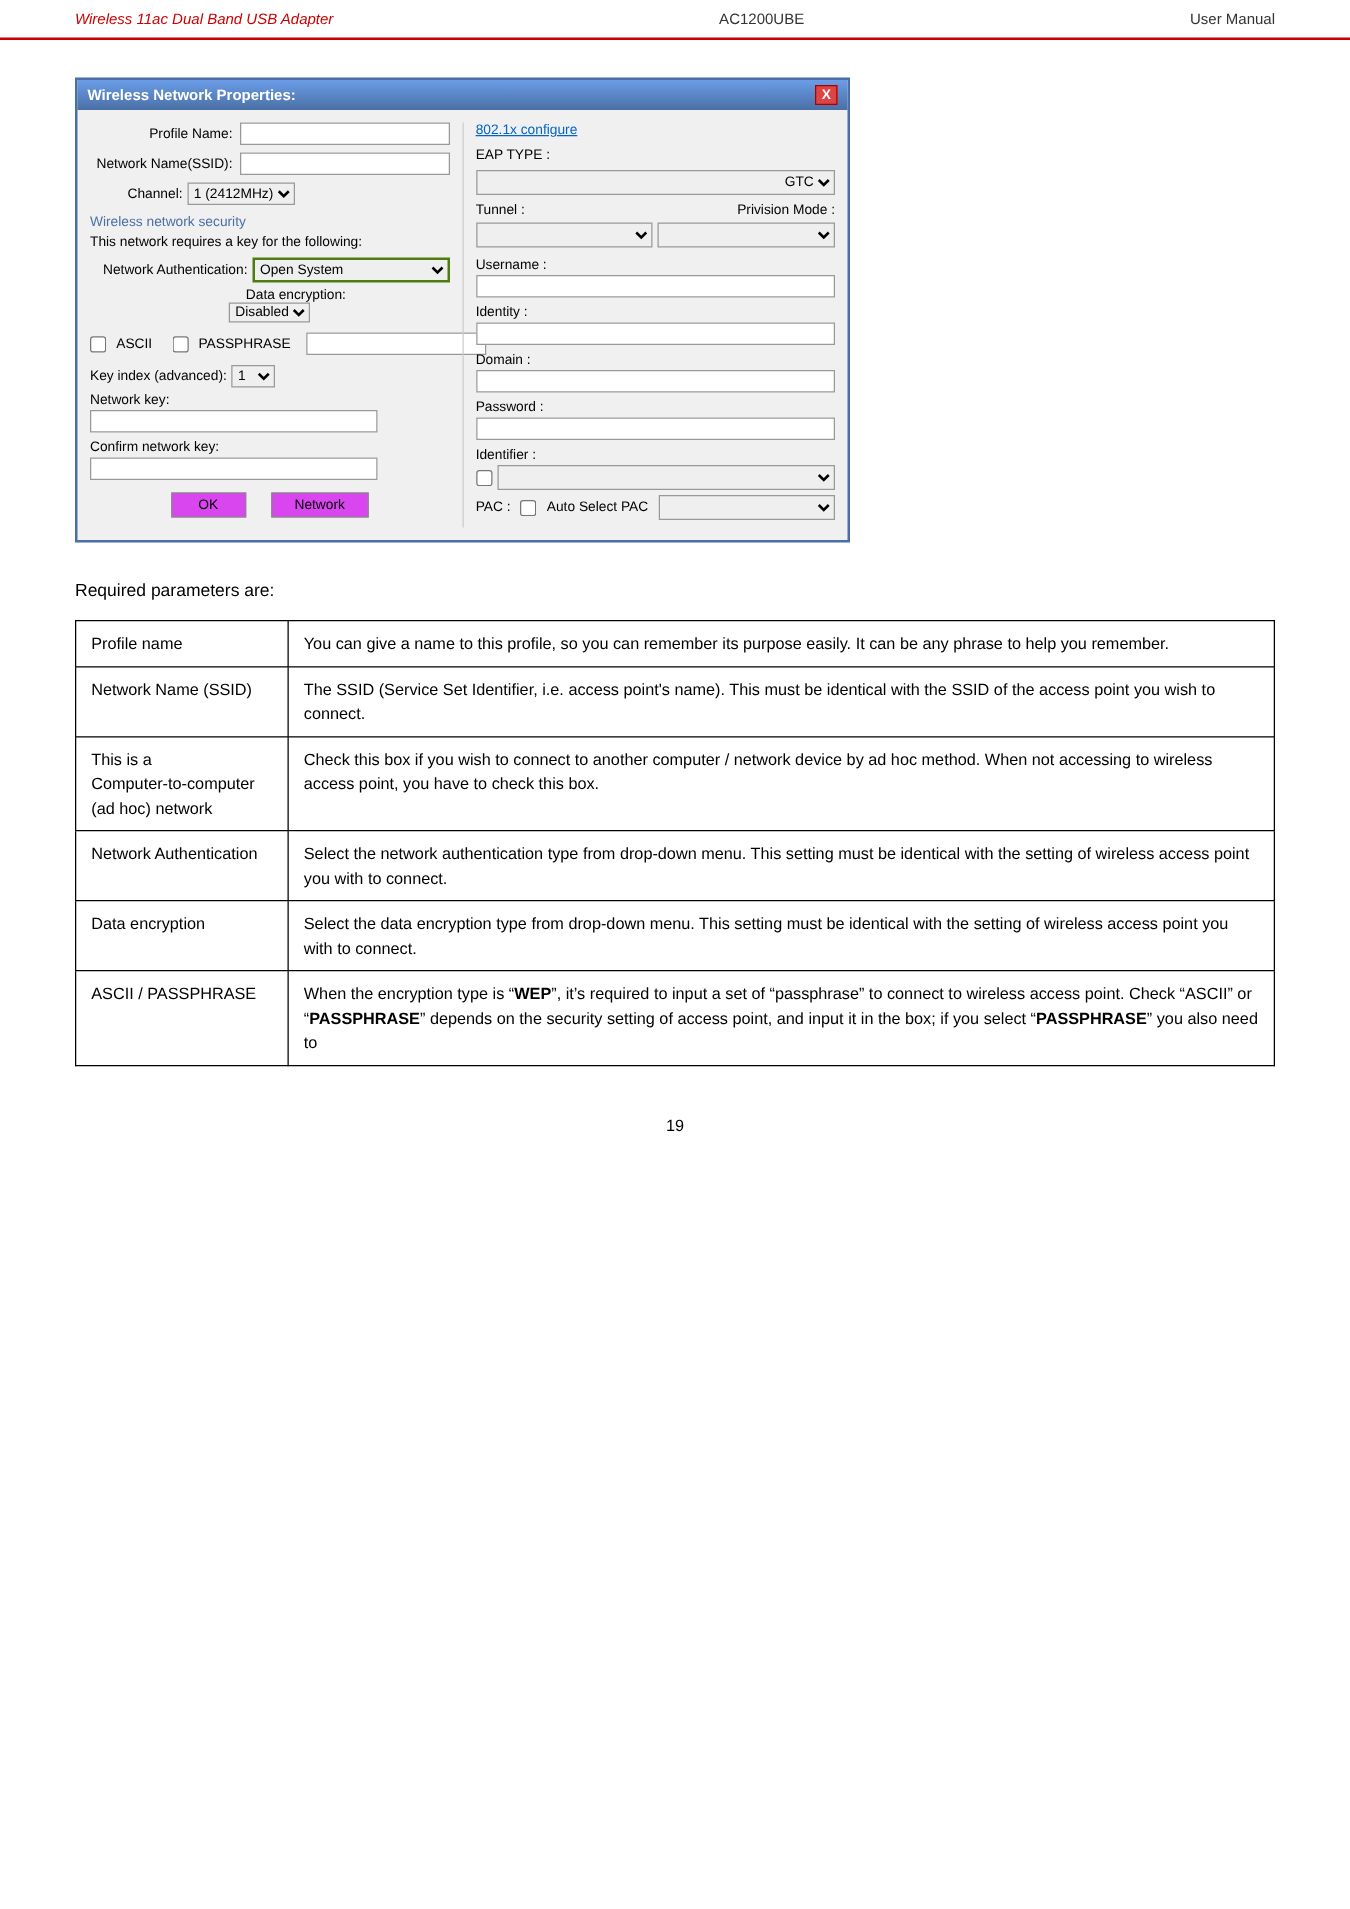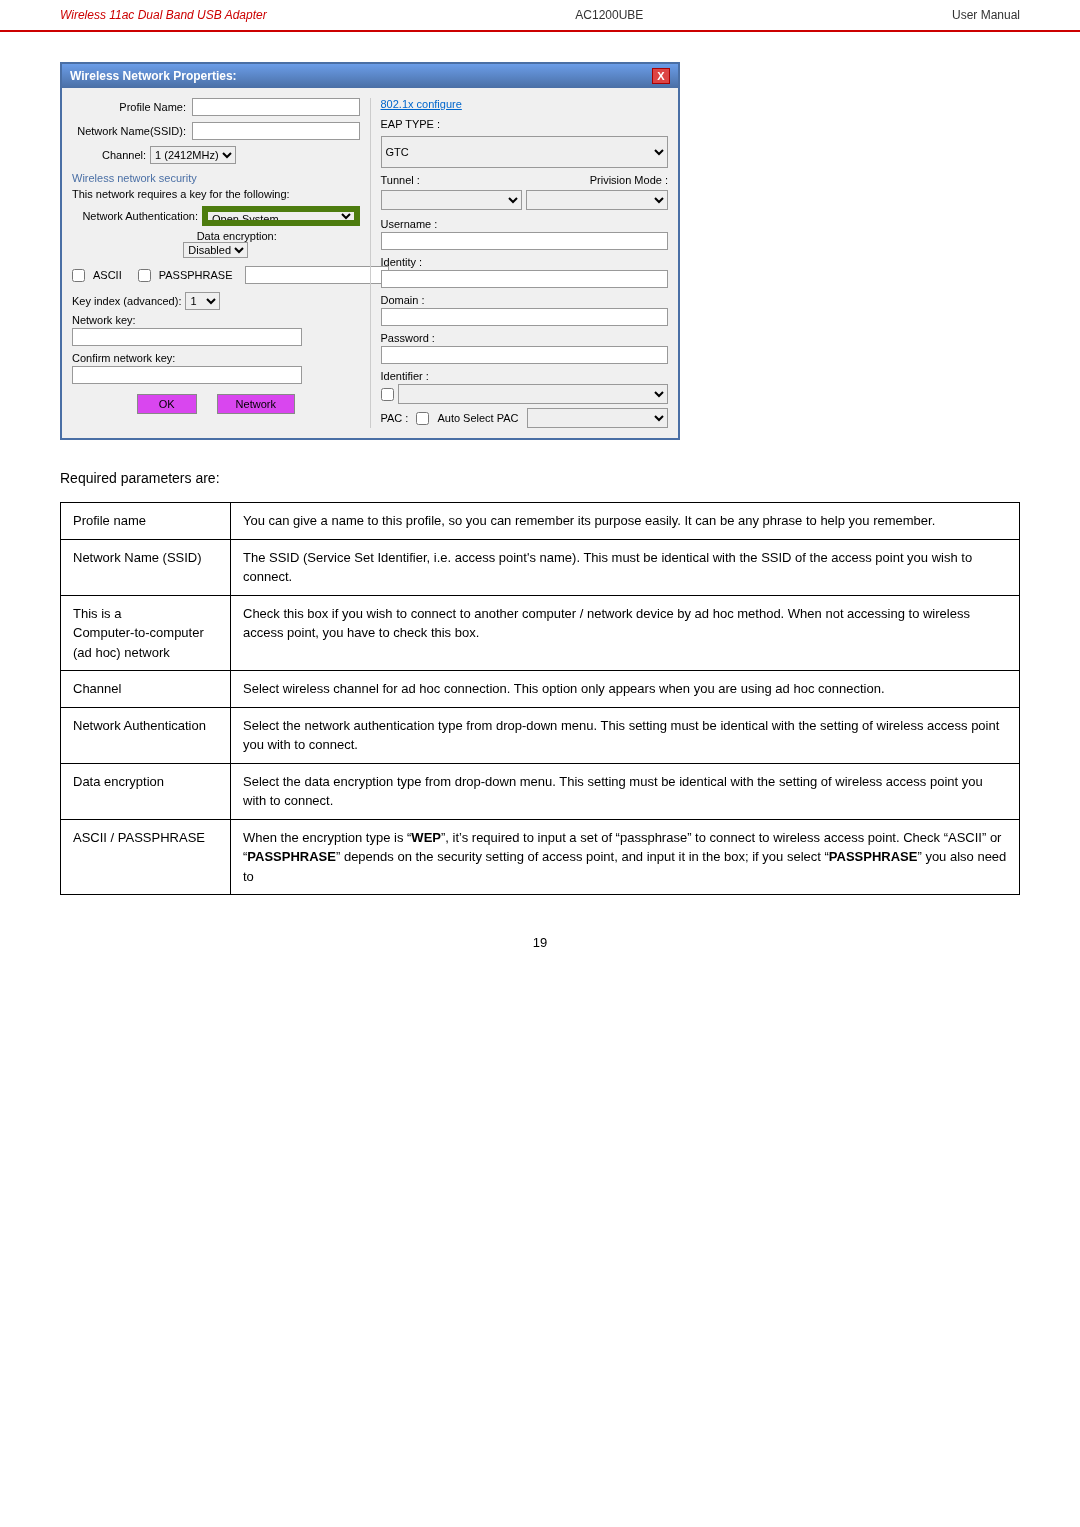--- a/index.html
+++ b/index.html
@@ -230,23 +230,24 @@
     }
     .eap-label {
       min-width: 65px;
       font-size: 11px;
     }
     .gtc-row {
       margin-bottom: 6px;
     }
     .gtc-select {
       width: 100%;
-      height: 32px;
-      border: 1px solid #999;
-      font-size: 11px;
+      height: 20px;
+      border: 1px solid #999;
+      font-size: 11px;
+      text-align: right;
     }
     .tunnel-row {
       display: flex;
       align-items: center;
       gap: 6px;
       margin-bottom: 4px;
       font-size: 11px;
     }
     .tunnel-label { min-width: 45px; }
     .provision-label { font-size: 11px; }
@@ -373,21 +374,21 @@
               <option>1 (2412MHz)</option>
             </select>
           </div>
 
           <div style="margin-top:6px;">
             <div class="section-title">Wireless network security</div>
             <div class="section-desc">This network requires a key for the following:</div>
 
             <div class="network-auth-row">
               <span class="network-auth-label">Network Authentication:</span>
-              <select style="height:20px; font-size:11px; border:6px solid #4d7c0f; flex:1;">
+              <select style="height:20px; font-size:11px; border:2px solid #4d7c0f; flex:1;">
                 <option>Open System</option>
               </select>
             </div>
 
             <div class="encryption-row">
               <span class="encryption-label">Data encryption:</span>
               <select style="height:20px; font-size:11px; border:1px solid #999; flex:1;">
                 <option>Disabled</option>
               </select>
             </div>
@@ -494,24 +495,20 @@
       <tr>
         <td>Network Name (SSID)</td>
         <td>The SSID (Service Set Identifier, i.e. access point's name). This must be identical with the SSID of the access point you wish to connect.</td>
       </tr>
 
       <tr>
         <td>This is a<br>Computer-to-computer<br>(ad hoc) network</td>
         <td>Check this box if you wish to connect to another computer / network device by ad hoc method. When not accessing to wireless access point, you have to check this box.</td>
       </tr>
 
-      <tr>
-        <td>Channel</td>
-        <td>Select wireless channel for ad hoc connection. This option only appears when you are using ad hoc connection.</td>
-      </tr>
 
       <tr>
         <td>Network Authentication</td>
         <td>Select the network authentication type from drop-down menu. This setting must be identical with the setting of wireless access point you with to connect.</td>
       </tr>
 
       <tr>
         <td>Data encryption</td>
         <td>Select the data encryption type from drop-down menu. This setting must be identical with the setting of wireless access point you with to connect.</td>
       </tr>

